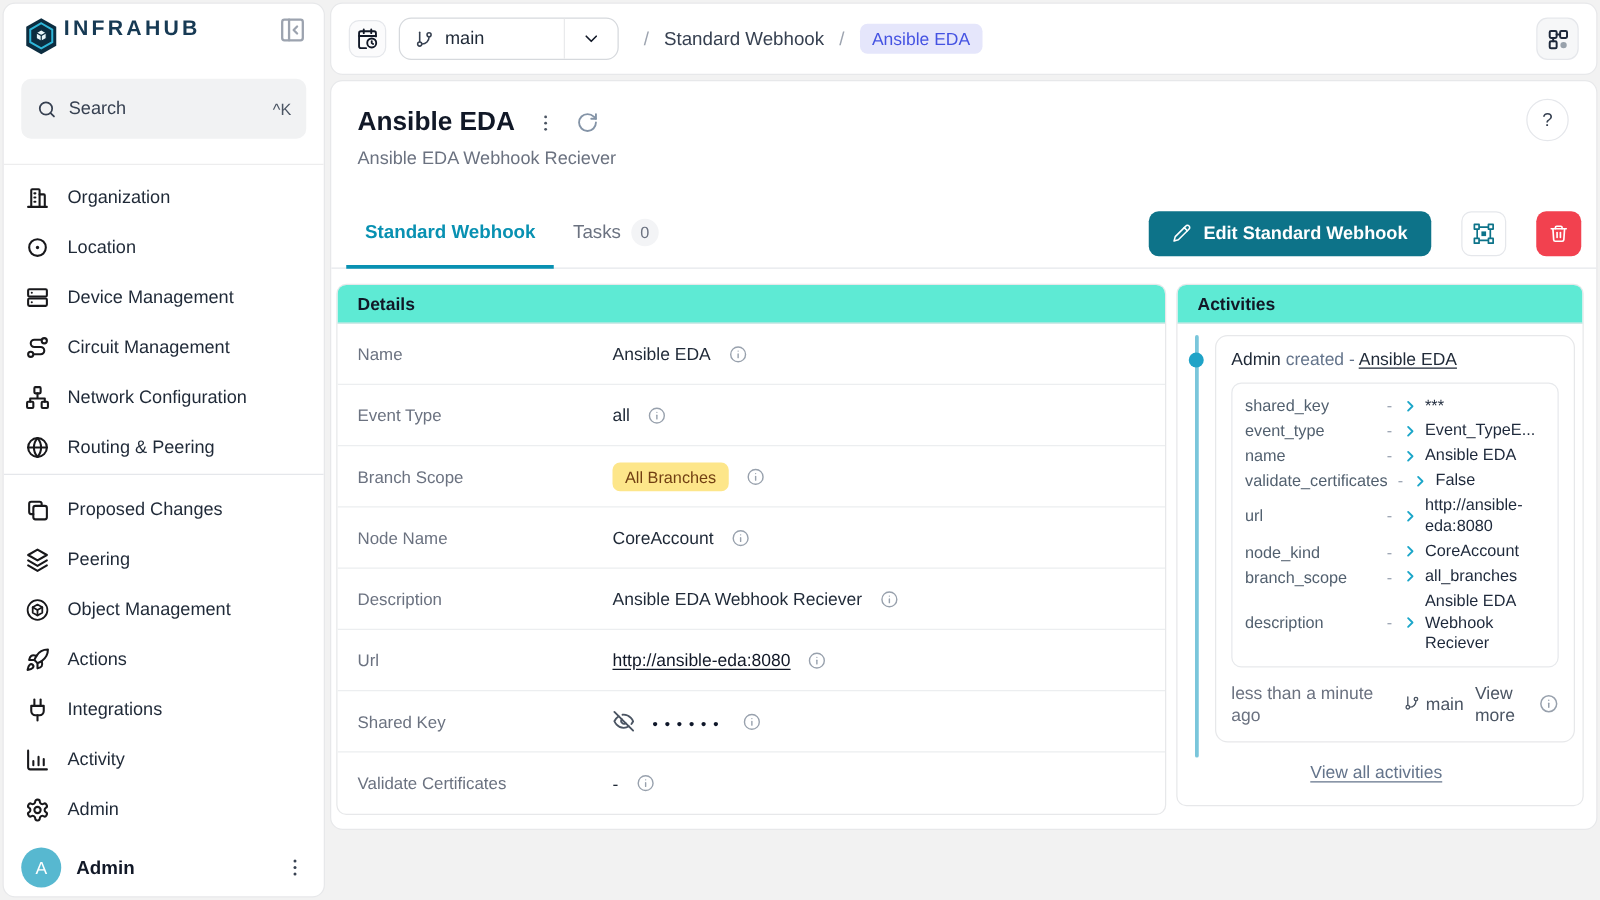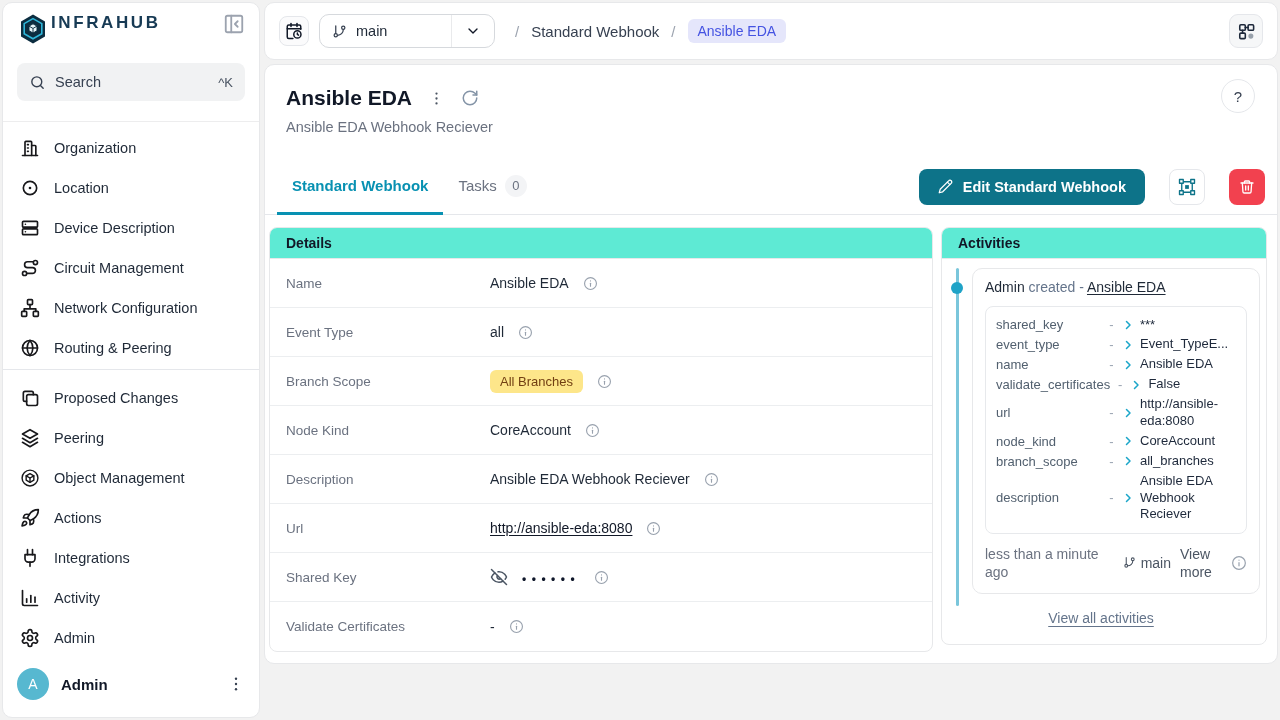--- a/index.html
+++ b/index.html
@@ -10,21 +10,21 @@
   .app { position:relative; width:1280px; height:720px; }
 
   
   .sidebar { position:absolute; left:2px; top:2px; bottom:2px; width:258px; background:#fff;
              border:1px solid #e7e8ea; border-radius:10px; display:flex; flex-direction:column; overflow:hidden; }
   .logo-row { display:flex; align-items:flex-start; gap:2px; padding:10px 14px 6px; }
   .logo-mark { width:32px; height:32px; }
   .logo-text { font-size:17px; font-weight:800; letter-spacing:2.6px; color:#173a54; }
   .collapse-btn { margin-left:auto; background:none; border:none; color:#9ca3af; cursor:pointer; width:22px; height:22px; }
   .search-wrap { padding:12px 14px 20px; border-bottom:1px solid #ededee; }
-  .search { height:38px; background:#f1f2f3; border-radius:8px; display:flex; align-items:center; gap:9px; padding:0 12px; cursor:pointer; }
+  .search { height:48px; background:#f1f2f3; border-radius:8px; display:flex; align-items:center; gap:9px; padding:0 12px; cursor:pointer; }
   .search .icon { width:17px; height:17px; color:#374151; }
   .search-ph { font-size:14.5px; color:#374151; }
   .search-kbd { margin-left:auto; font-size:13px; color:#4b5563; }
   .nav-group { padding-top:6px; }
   .nav-item { height:40px; display:flex; align-items:center; gap:14px; padding:0 17px; font-size:14.5px; color:#1f2937; cursor:pointer; }
   .nav-icon { width:20px; height:20px; color:#18181b; }
   .nav-divider { border-top:1px solid #e5e7eb; margin:1px 0 2px; }
   .user-row { margin-top:auto; display:flex; align-items:center; gap:12px; padding:10px 14px 24px; cursor:pointer; }
   .avatar { width:32px; height:32px; border-radius:50%; background:var(--avatar-bg,#57b8d0); color:#fff;
             display:flex; align-items:center; justify-content:center; font-size:14px; }
@@ -185,21 +185,21 @@
   </div>
         <div class="nav-item">
     <span class="icon nav-icon">
             <svg viewBox="0 0 24 24" fill="none" stroke="currentColor" stroke-width="2" stroke-linecap="round" stroke-linejoin="round">
               <rect x="3" y="4" width="18" height="7" rx="1.2"></rect>
               <rect x="3" y="13" width="18" height="7" rx="1.2"></rect>
               <path d="M6.5 7.5h.01"></path>
               <path d="M6.5 16.5h.01"></path>
             </svg>
           </span>
-    <span class="nav-label">Device Description</span>
+    <span class="nav-label">Device Management</span>
   </div>
         <div class="nav-item">
     <span class="icon nav-icon">
             <svg viewBox="0 0 24 24" fill="none" stroke="currentColor" stroke-width="2" stroke-linecap="round" stroke-linejoin="round">
               <circle cx="18.5" cy="5.5" r="2.5"></circle>
               <circle cx="5.5" cy="18.5" r="2.5"></circle>
               <path d="M8.5 18.5H15a3.5 3.5 0 0 0 0-7H9a3.5 3.5 0 0 1 0-7h6.5"></path>
             </svg>
           </span>
     <span class="nav-label">Circuit Management</span>
@@ -474,21 +474,21 @@
                 <span class="icon info">
                   <svg viewBox="0 0 24 24" fill="none" stroke="currentColor" stroke-width="2" stroke-linecap="round" stroke-linejoin="round">
                     <circle cx="12" cy="12" r="9.5" stroke-width="1.8"></circle>
                     <path d="M12 16.2v-4.7" stroke-width="1.8"></path>
                     <path d="M12 7.8h.01" stroke-width="1.8"></path>
                   </svg>
                 </span>
               </div>
   </div>
             <div class="detail-row">
-    <div class="detail-label">Node Kind</div>
+    <div class="detail-label">Node Name</div>
     <div class="detail-value">
                 <span class="val">CoreAccount</span>
                 <span class="icon info">
                   <svg viewBox="0 0 24 24" fill="none" stroke="currentColor" stroke-width="2" stroke-linecap="round" stroke-linejoin="round">
                     <circle cx="12" cy="12" r="9.5" stroke-width="1.8"></circle>
                     <path d="M12 16.2v-4.7" stroke-width="1.8"></path>
                     <path d="M12 7.8h.01" stroke-width="1.8"></path>
                   </svg>
                 </span>
               </div>

